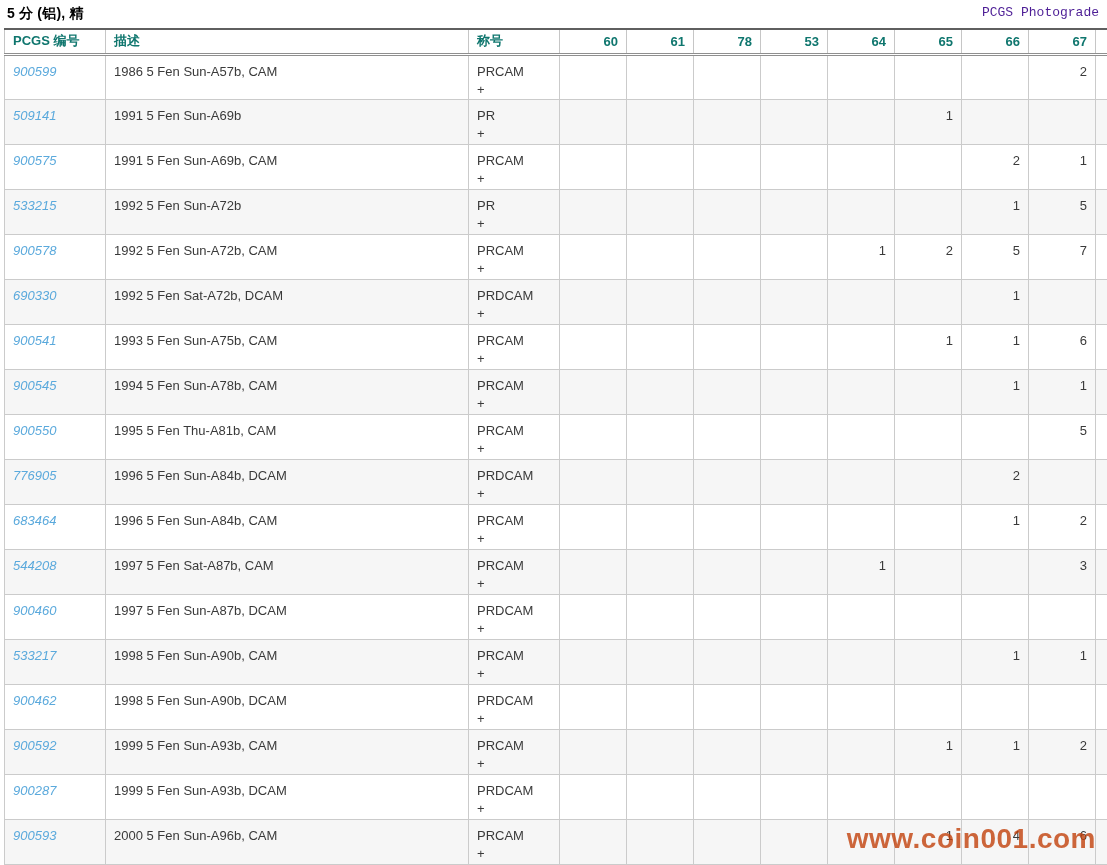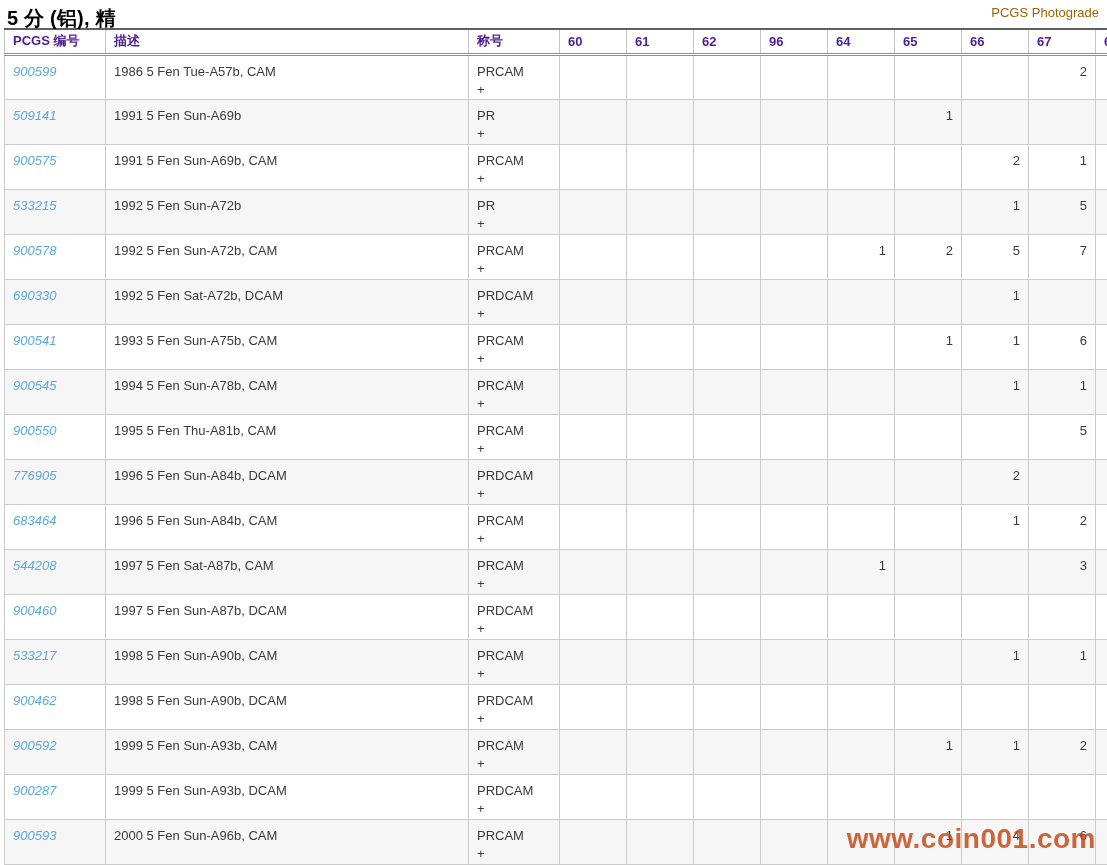--- a/index.html
+++ b/index.html
@@ -15,52 +15,53 @@
     position: relative;
   }
   .topbar {
     display: flex;
     justify-content: space-between;
     align-items: flex-start;
     padding: 5px 8px 0 7px;
     height: 23px;
   }
   .page-title {
-    font-size: 20px;
+    font-size: 14px;
     font-weight: bold;
     color: #000000;
     margin: 0;
     letter-spacing: 0.2px;
   }
   .pg-link {
     font-size: 13px;
-    color: #a16207;
+    color: #4c1d95;
     text-decoration: none;
     cursor: pointer;
+    font-family: Liberation Mono, monospace;
   }
   table.pop {
     border-collapse: collapse;
     table-layout: fixed;
     width: 1101px;
     margin-left: 4px;
   }
   table.pop th {
     font-size: 13px;
     font-weight: bold;
-    color: #4c1d95;
+    color: #0f766e;
     border-left: 1px solid #c6c6c6;
     border-right: 1px solid #c6c6c6;
     border-top: 2px solid #5f5f5f;
     border-bottom: 3px double #8f8f8f;
     padding: 2px 8px 3px 8px;
     white-space: nowrap;
     background: #ffffff;
   }
   table.pop th.left { text-align: left; }
-  table.pop th.right { text-align: left; }
+  table.pop th.right { text-align: right; }
   table.pop td {
     font-size: 13px;
     color: #3a3a3a;
     border: 1px solid #cbcbcb;
     vertical-align: top;
     padding: 7px 8px 0 8px;
     height: 45px;
     box-sizing: border-box;
     line-height: 17px;
     overflow: hidden;
@@ -101,33 +102,33 @@
 </div>
 
 <table class="pop">
   <thead>
     <tr>
         <th class="col-pcgs left">PCGS 编号</th>
         <th class="col-desc left">描述</th>
         <th class="col-desig left">称号</th>
         <th class="col-grade right">60</th>
         <th class="col-grade right">61</th>
-        <th class="col-grade right">62</th>
-        <th class="col-grade right">96</th>
+        <th class="col-grade right">78</th>
+        <th class="col-grade right">53</th>
         <th class="col-grade right">64</th>
         <th class="col-grade right">65</th>
         <th class="col-grade right">66</th>
         <th class="col-grade right">67</th>
         <th class="col-grade right">68</th>
       </tr>
   </thead>
   <tbody>
       <tr>
         <td class="col-pcgs"><a class="num-link" href="#">900599</a></td>
-        <td class="col-desc">1986 5 Fen Tue-A57b, CAM</td>
+        <td class="col-desc">1986 5 Fen Sun-A57b, CAM</td>
         <td class="col-desig">
           <div class="desig-line">PRCAM</div>
           <div class="desig-line">+</div>
         </td>
         <td class="col-grade right"></td>
         <td class="col-grade right"></td>
         <td class="col-grade right"></td>
         <td class="col-grade right"></td>
         <td class="col-grade right"></td>
         <td class="col-grade right"></td>

